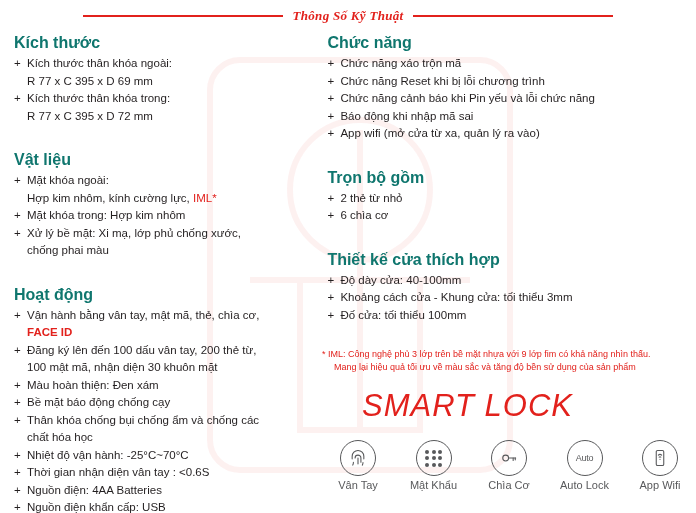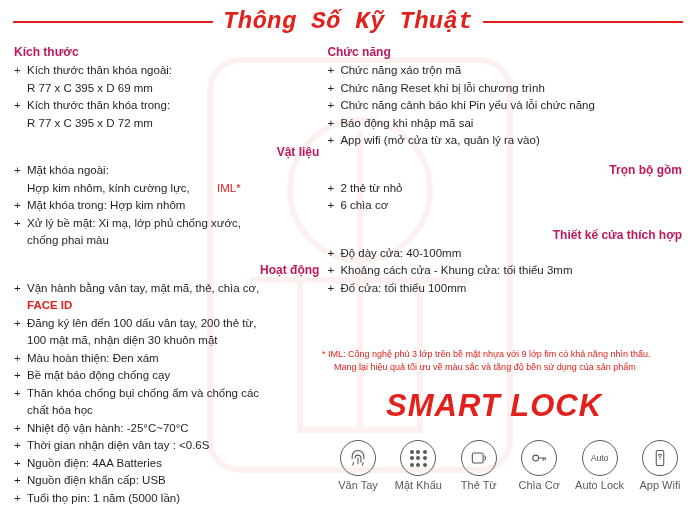--- a/index.html
+++ b/index.html
@@ -37,83 +37,83 @@
     gap: 10px;
     padding-top: 8px;
     padding-bottom: 2px;
   }
   .header .rule {
     height: 2px;
     background: #e2211c;
     flex: 0 0 200px;
   }
   .header-title {
-    font-family: Liberation Mono, monospace;
+    font-family: Liberation Serif, serif;
     font-style: italic;
     font-weight: bold;
-    font-size: 24px;
+    font-size: 13px;
     color: #e2211c;
     white-space: nowrap;
     letter-spacing: 0.3px;
   }
   
   .columns {
     display: flex;
     padding: 8px 14px 0 14px;
   }
   .col-left { width: 310px; }
   .col-right { width: 360px; padding-left: 8px;}
   h3.sec {
-    font-size: 12px;
+    font-size: 16px;
     font-weight: bold;
     margin: 0 0 3px 0;
-    color: #be185d;
-  }
-  h3.sec.sp { margin-top: 14px; text-align: right; }
+    color: #0f766e;
+  }
+  h3.sec.sp { margin-top: 27px; }
   ul.items {
     list-style: none;
     margin: 0;
     padding: 0;
   }
   ul.items li {
     position: relative;
     padding-left: 13px;
     font-size: 11.5px;
     line-height: 16.5px;
     margin-bottom: 1px;
     color: #231f20;
   }
   ul.items li .plus {
     position: absolute;
     left: 0;
     top: 0;
     color: #231f20;
     font-size: 11.5px;
   }
-  .red { color: #e2211c; margin-left: 24px; }
+  .red { color: #e2211c; }
   .red-b { color: #e2211c; font-weight: bold; }
   
   .footnote {
     position: absolute;
     left: 322px;
     top: 348px;
     width: 366px;
     font-size: 9px;
     line-height: 13px;
     color: #e2211c;
     z-index: 3;
   }
   .footnote .ind { display: block; padding-left: 12px; }
   
   .brand {
     position: absolute;
-    left: 386px;
+    left: 362px;
     top: 388px;
     font-size: 31px;
-    font-weight: bold;
+    font-weight: normal;
     font-style: italic;
     color: #e2211c;
     letter-spacing: 1px;
     font-family: "Liberation Sans", sans-serif;
     z-index: 3;
   }
   
   .features {
     position: absolute;
     left: 330px;
@@ -270,29 +270,20 @@
             <i></i>
             <i></i>
             <i></i>
             <i></i>
             <i></i>
           </span>
       </div>
       <div class="lbl">Mật Khẩu</div>
     </div>
 
-    <div class="feature">
-      <div class="circle">
-        <svg width="20" height="20" viewBox="0 0 24 24" fill="none" stroke="#58595b" stroke-width="1.3">
-          <rect x="4" y="6" width="13" height="12" rx="2"></rect>
-          <path d="M19 9.5c1 1.4 1 3.6 0 5" stroke-linecap="round"></path>
-        </svg>
-      </div>
-      <div class="lbl">Thẻ Từ</div>
-    </div>
 
     <div class="feature">
       <div class="circle">
         <svg width="20" height="20" viewBox="0 0 24 24" fill="none" stroke="#58595b" stroke-width="1.3" stroke-linecap="round">
           <circle cx="8" cy="12" r="3.5"></circle>
           <path d="M11.5 12H20"></path>
           <path d="M17 12v3"></path>
           <path d="M19.5 12v2.2"></path>
         </svg>
       </div>

